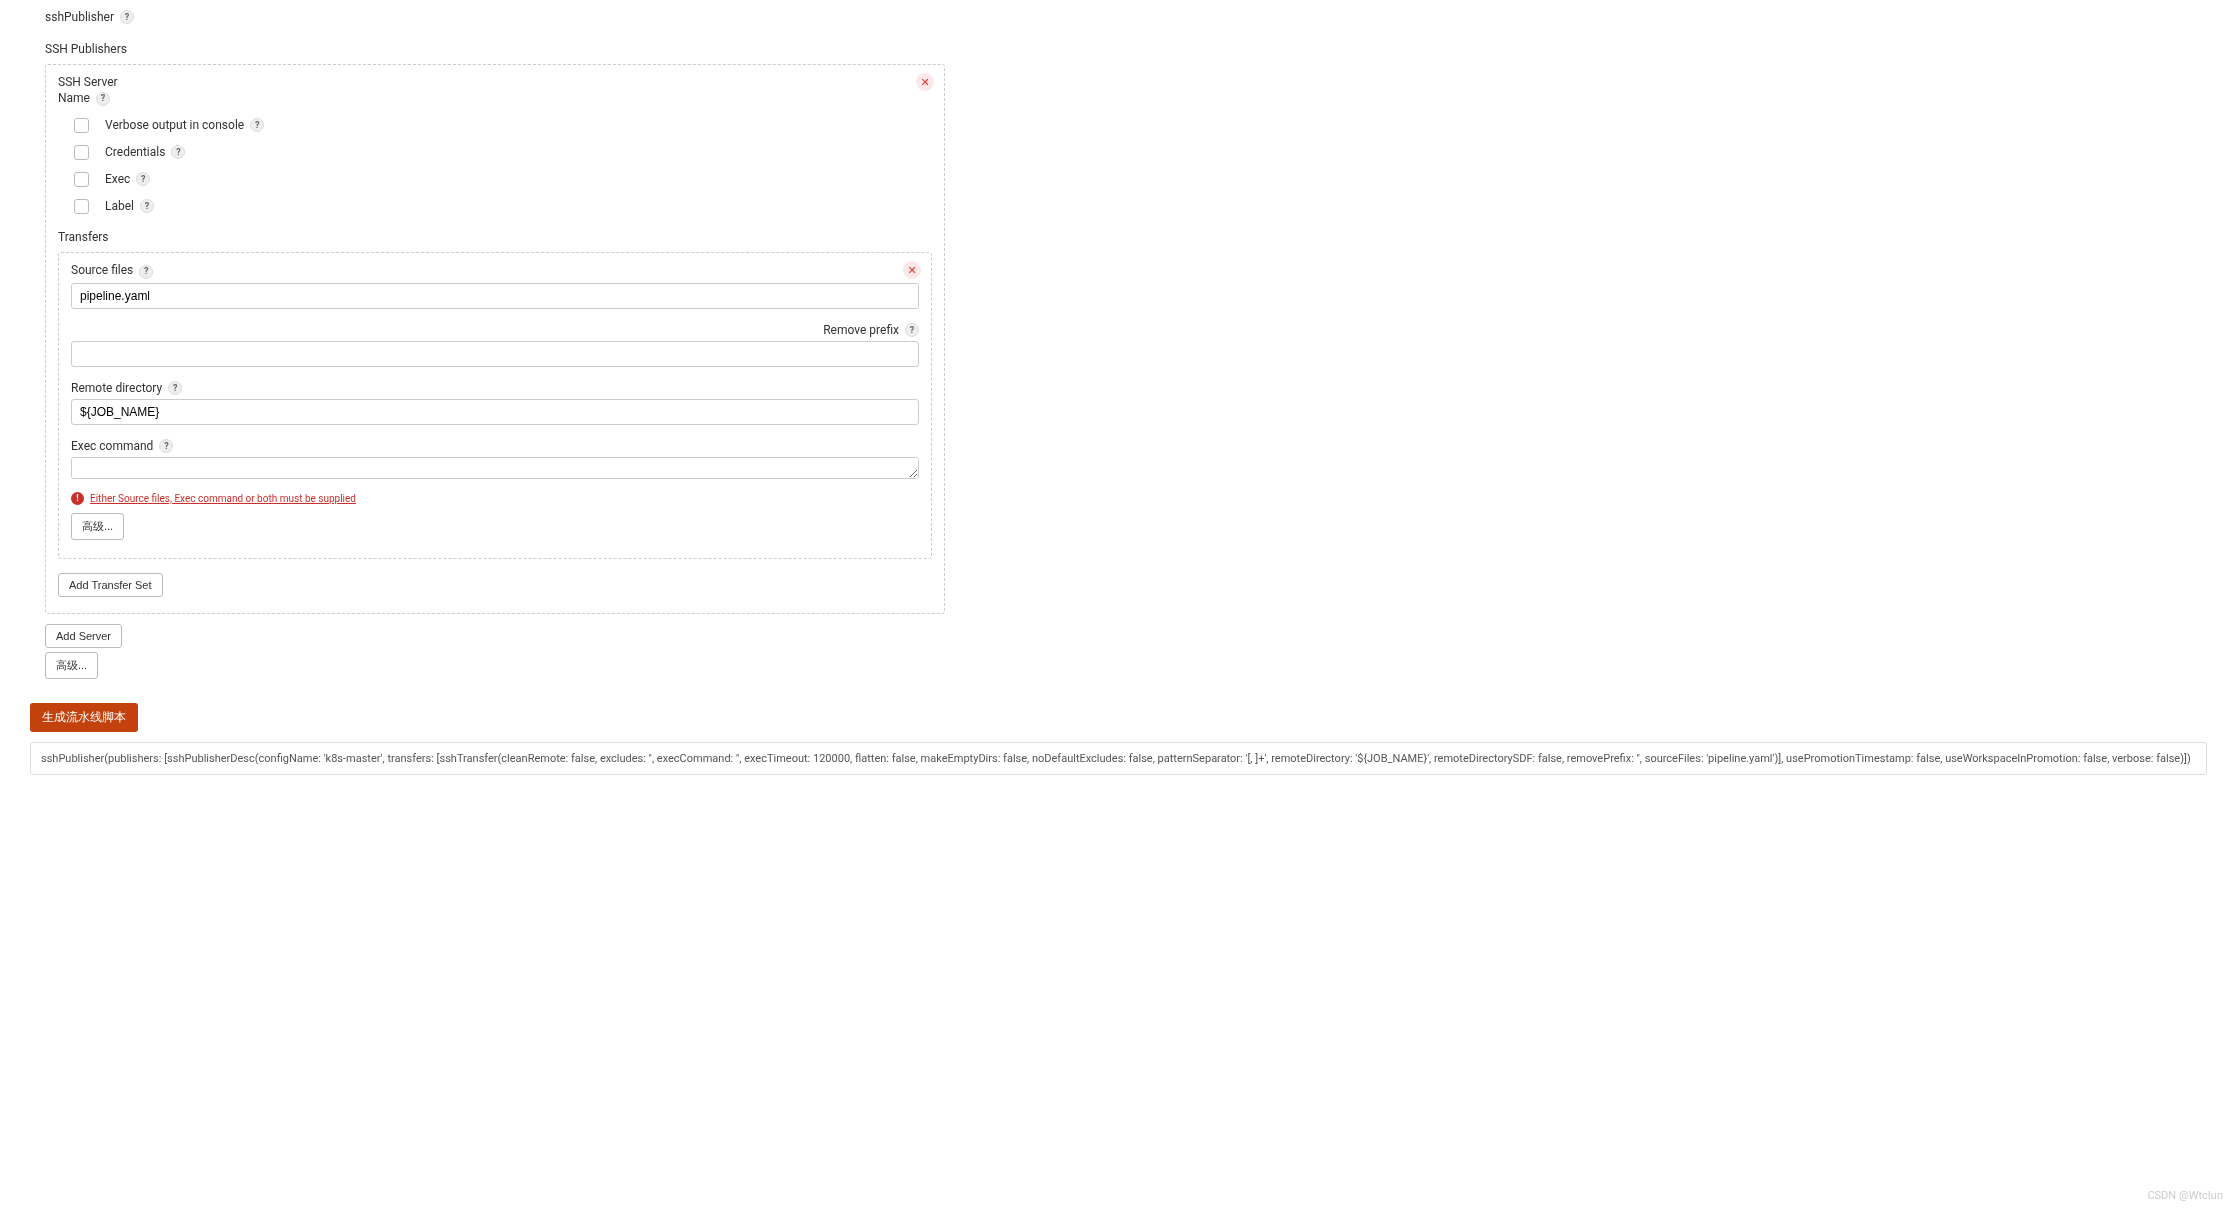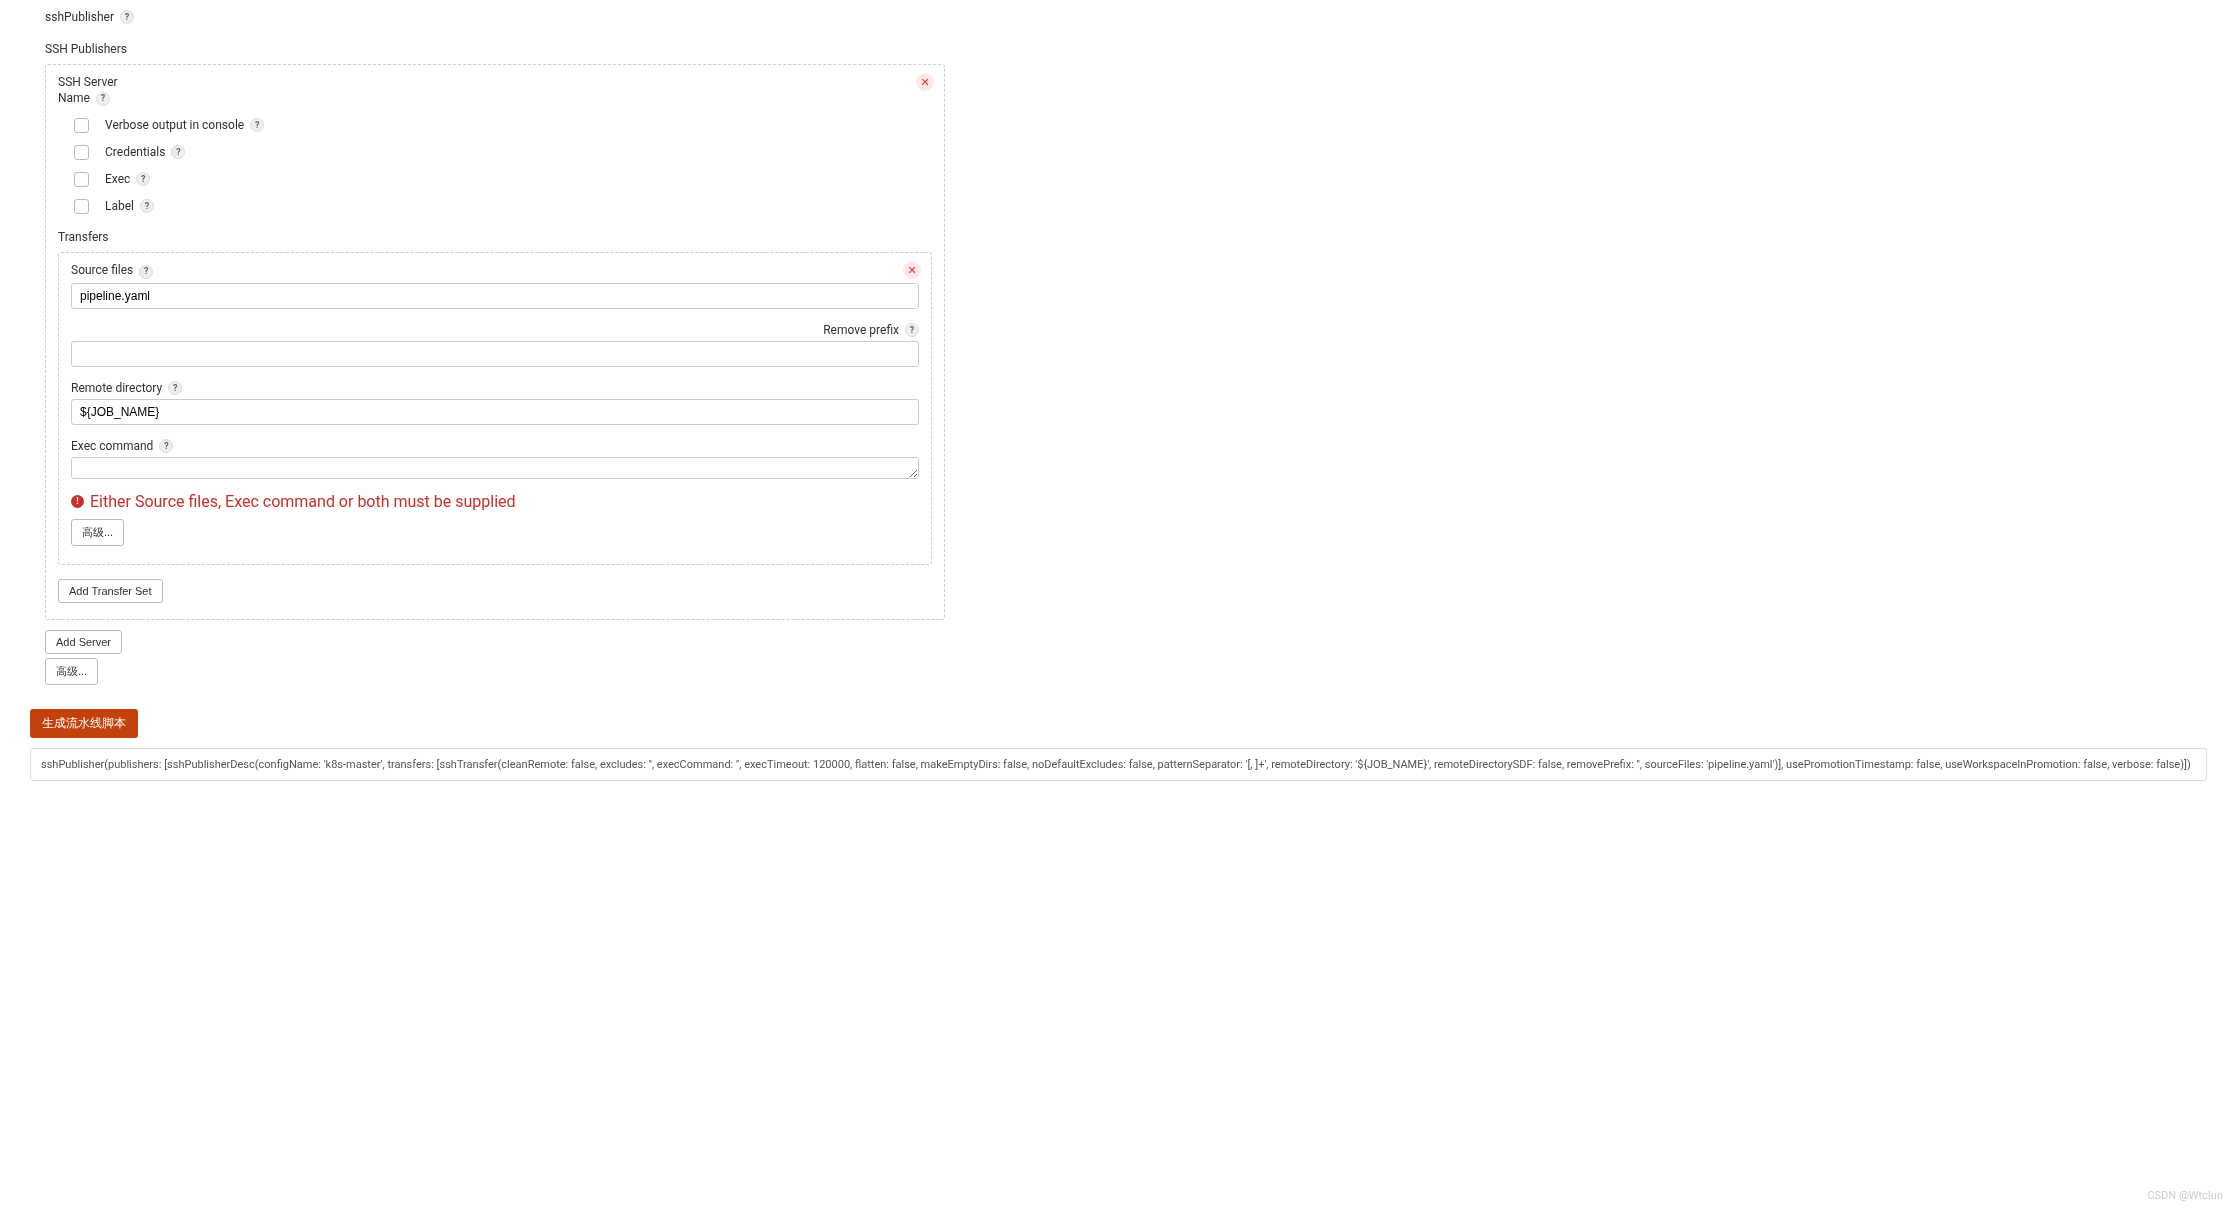--- a/index.html
+++ b/index.html
@@ -57,21 +57,21 @@
       width: 15px; height: 15px; border: 1px solid #bbb; border-radius: 3px;
       appearance: none; cursor: pointer; background: #fff;
     }
     .checkbox-row label { font-size: 12px; color: #333; display: flex; align-items: center; gap: 6px; }
     .error-row { display: flex; align-items: center; gap: 6px; margin: 10px 0 8px 0; }
     .error-icon {
       width: 13px; height: 13px; border-radius: 50%;
       background: #c9302c; color: #fff; font-size: 9px; font-weight: bold;
       display: inline-flex; align-items: center; justify-content: center;
     }
-    .error-text { color: #c9302c; font-size: 16px; }
+    .error-text { color: #c9302c; font-size: 10px; text-decoration: underline; }
     .hint-text { font-size: 11px; color: #333; margin: 8px 0 10px 0; }
     .hint-text a { color: #0b6aa2; font-weight: bold; text-decoration: none; }
     .btn {
       padding: 5px 10px; font-size: 11px; border: 1px solid #bbb;
       background: #fff; border-radius: 3px; cursor: pointer; color: #333;
     }
     .btn + .btn { margin-top: 4px; }
     .primary-btn {
       padding: 6px 12px; font-size: 12px; border: none;
       background: #c2410c; color: #fff; border-radius: 3px; cursor: pointer;

